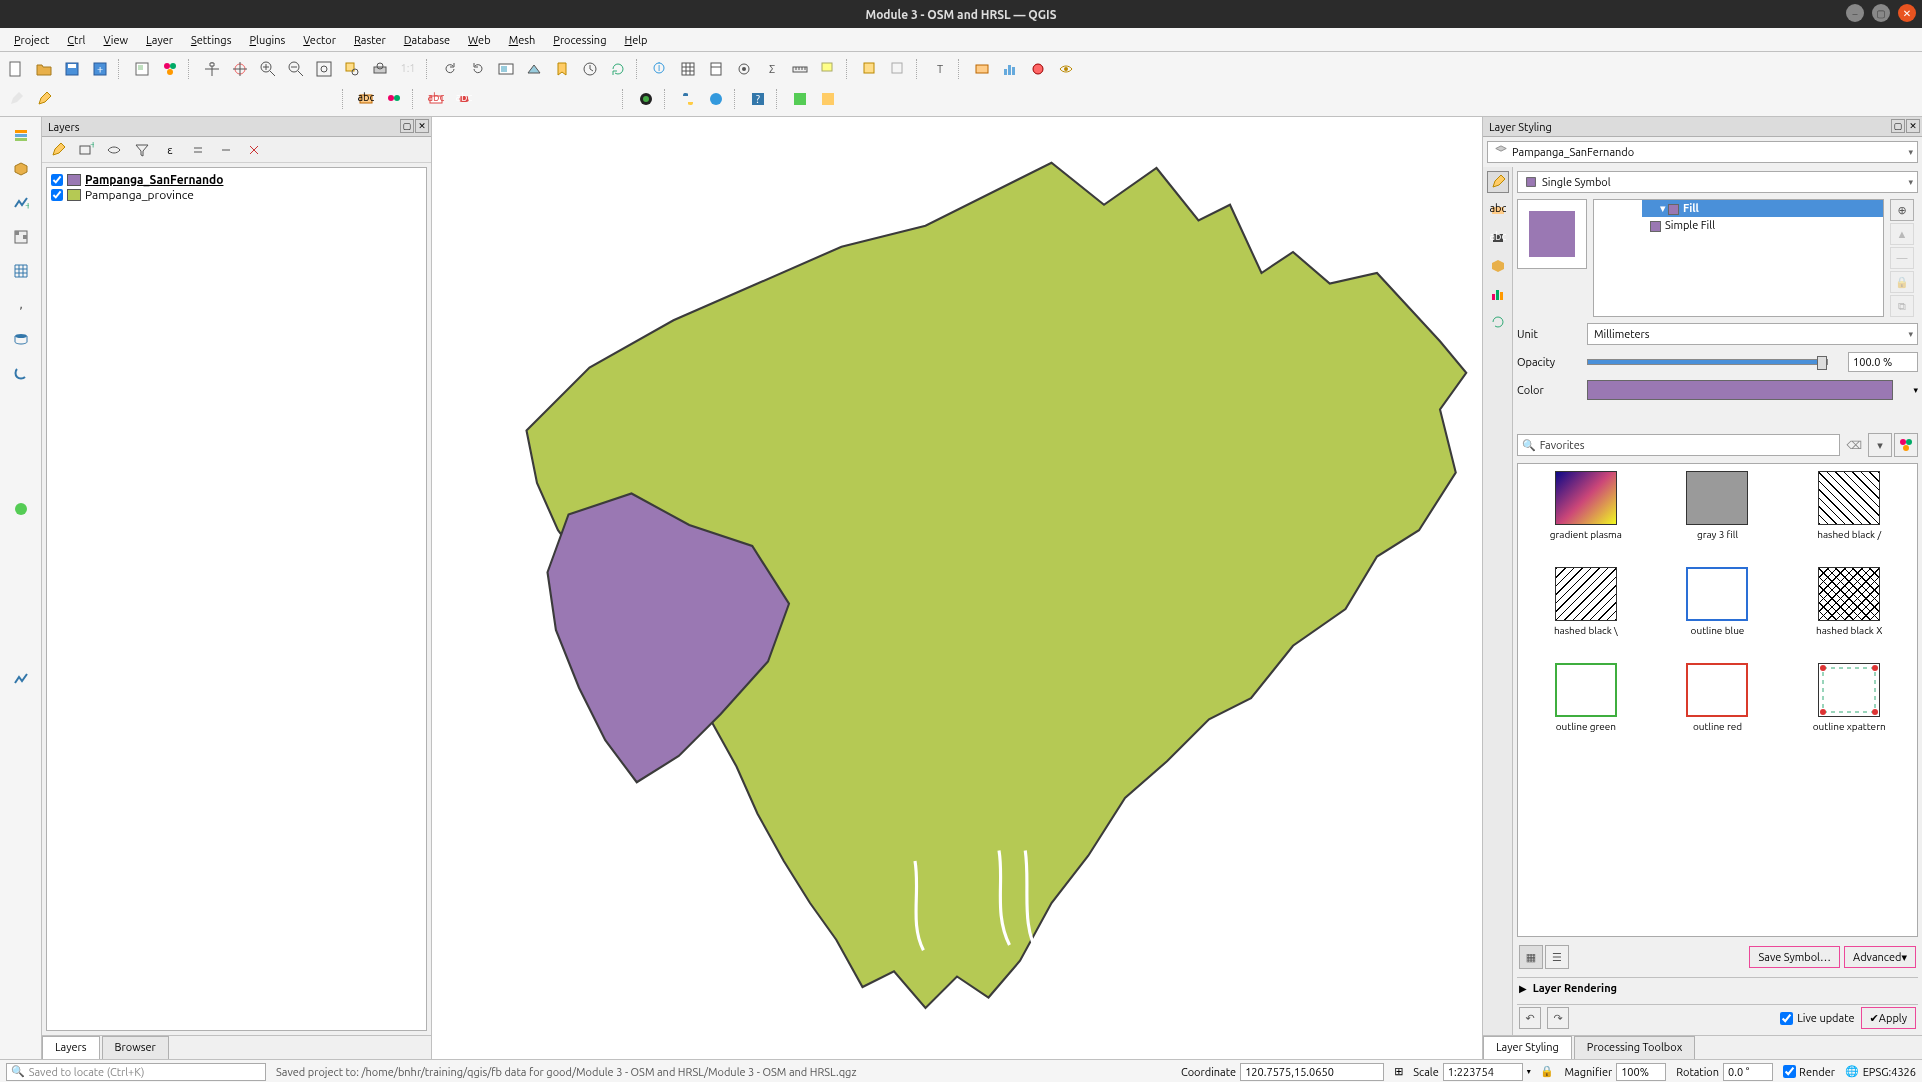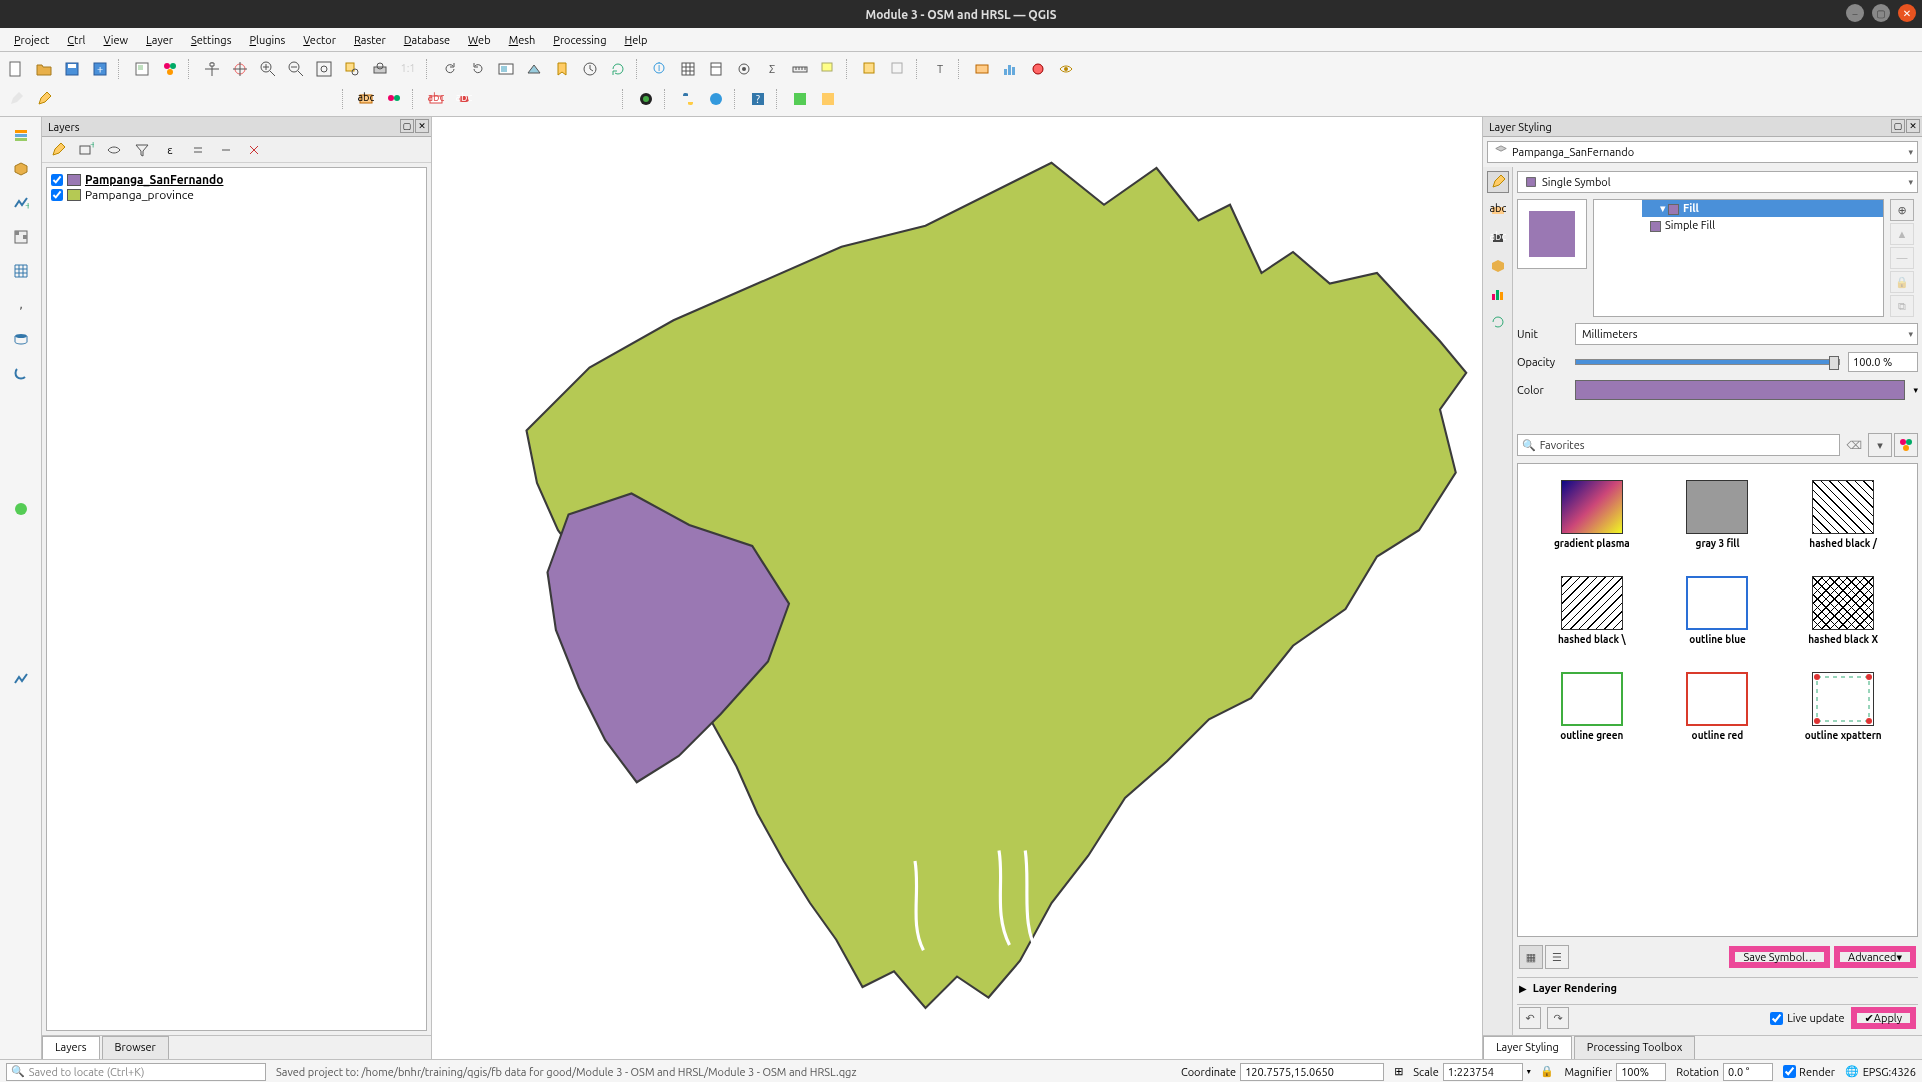--- a/index.html
+++ b/index.html
@@ -62,38 +62,38 @@
 .symbol-row { display:flex; gap:6px; }
 .symbol-preview { width:70px; height:70px; border:1px solid #aaa; background:#fff; display:flex; align-items:center; justify-content:center; }
 .symbol-preview .sw { width:46px; height:46px; background:#9a78b3; }
 .symbol-tree { flex:1; border:1px solid #aaa; background:#fff; }
 .tree-item { padding:2px 18px; }
 .tree-item.sel { background:#4a90d9; color:#fff;margin-left:48px; }
 .tree-item .sq { display:inline-block; width:11px; height:11px; background:#9a78b3; margin-right:4px; border:1px solid #666; vertical-align:middle; }
 .symbol-btncol { width:28px; display:flex; flex-direction:column; gap:2px; }
 .symbol-btncol .tbtn { width:24px; height:22px; border:1px solid #b0b0b0; background:#eee; }
 
-.prop-row { display:flex; align-items:center; gap:8px; height:22px; }
+.prop-row { display:flex; align-items:center; gap:20px; height:22px; }
 .prop-row .lbl { width:50px; }
 .prop-row .field { flex:1; }
 .slider { flex:1; height:6px; background:linear-gradient(to right,#4a90d9,#4a90d9); border:1px solid #888; position:relative; }
 .slider .thumb { position:absolute; right:0; top:-4px; width:10px; height:14px; background:#ddd; border:1px solid #666; }
 .spinbox { width:70px; height:20px; border:1px solid #aaa; background:#fff; display:flex; align-items:center; padding:0 4px; }
 .colorbar { flex:1; height:20px; background:#9a78b3; border:1px solid #666; }
 
 .search-row { display:flex; align-items:center; gap:2px; }
 .search-row .srch { flex:1; height:22px; border:1px solid #aaa; background:#fff; display:flex; align-items:center; padding:0 4px; gap:4px; }
-.favgrid-wrap { flex:1; border:1px solid #aaa; background:#fff; overflow-y:auto; padding:16px;font-weight:bold; }
+.favgrid-wrap { flex:1; border:1px solid #aaa; background:#fff; overflow-y:auto; padding:7px; }
 .favgrid { display:grid; grid-template-columns: repeat(3, 1fr); gap:14px 10px; }
 .favitem { display:flex; flex-direction:column; align-items:center; gap:4px; }
 .favitem .thumb { width:62px; height:54px; border:1px solid #333; background:#fff; display:flex; align-items:center; justify-content:center; }
 .favitem .lbl { text-align:center; font-size:10px; line-height:12px; height:24px; }
 
 .bottombar-right { display:flex; align-items:center; justify-content:space-between; gap:4px; padding:2px; }
-.btn { border:6px solid #ec4899; background:#eee; padding:2px 8px; height:22px; display:flex; align-items:center; }
+.btn { border:1px solid #ec4899; background:#eee; padding:2px 8px; height:22px; display:flex; align-items:center; }
 
 .render-row { border-top:1px solid #c0c0c0; padding:4px 2px; display:flex; align-items:center; gap:6px; }
 .render-row .tri { font-size:10px; }
 
 .apply-row { display:flex; align-items:center; gap:6px; padding:2px; border-top:1px solid #c0c0c0; }
 .apply-row .tbtn { width:22px; height:22px; border:1px solid #aaa; }
 
 .right-tabs { height:24px; display:flex; border-top:1px solid #c0c0c0; }
 .right-tabs .tab { padding:4px 12px; border:1px solid #b0b0b0; border-bottom:none; background:#e8e8e8; margin-right:2px; font-size:11px; }
 .right-tabs .tab.active { background:#fff; }

